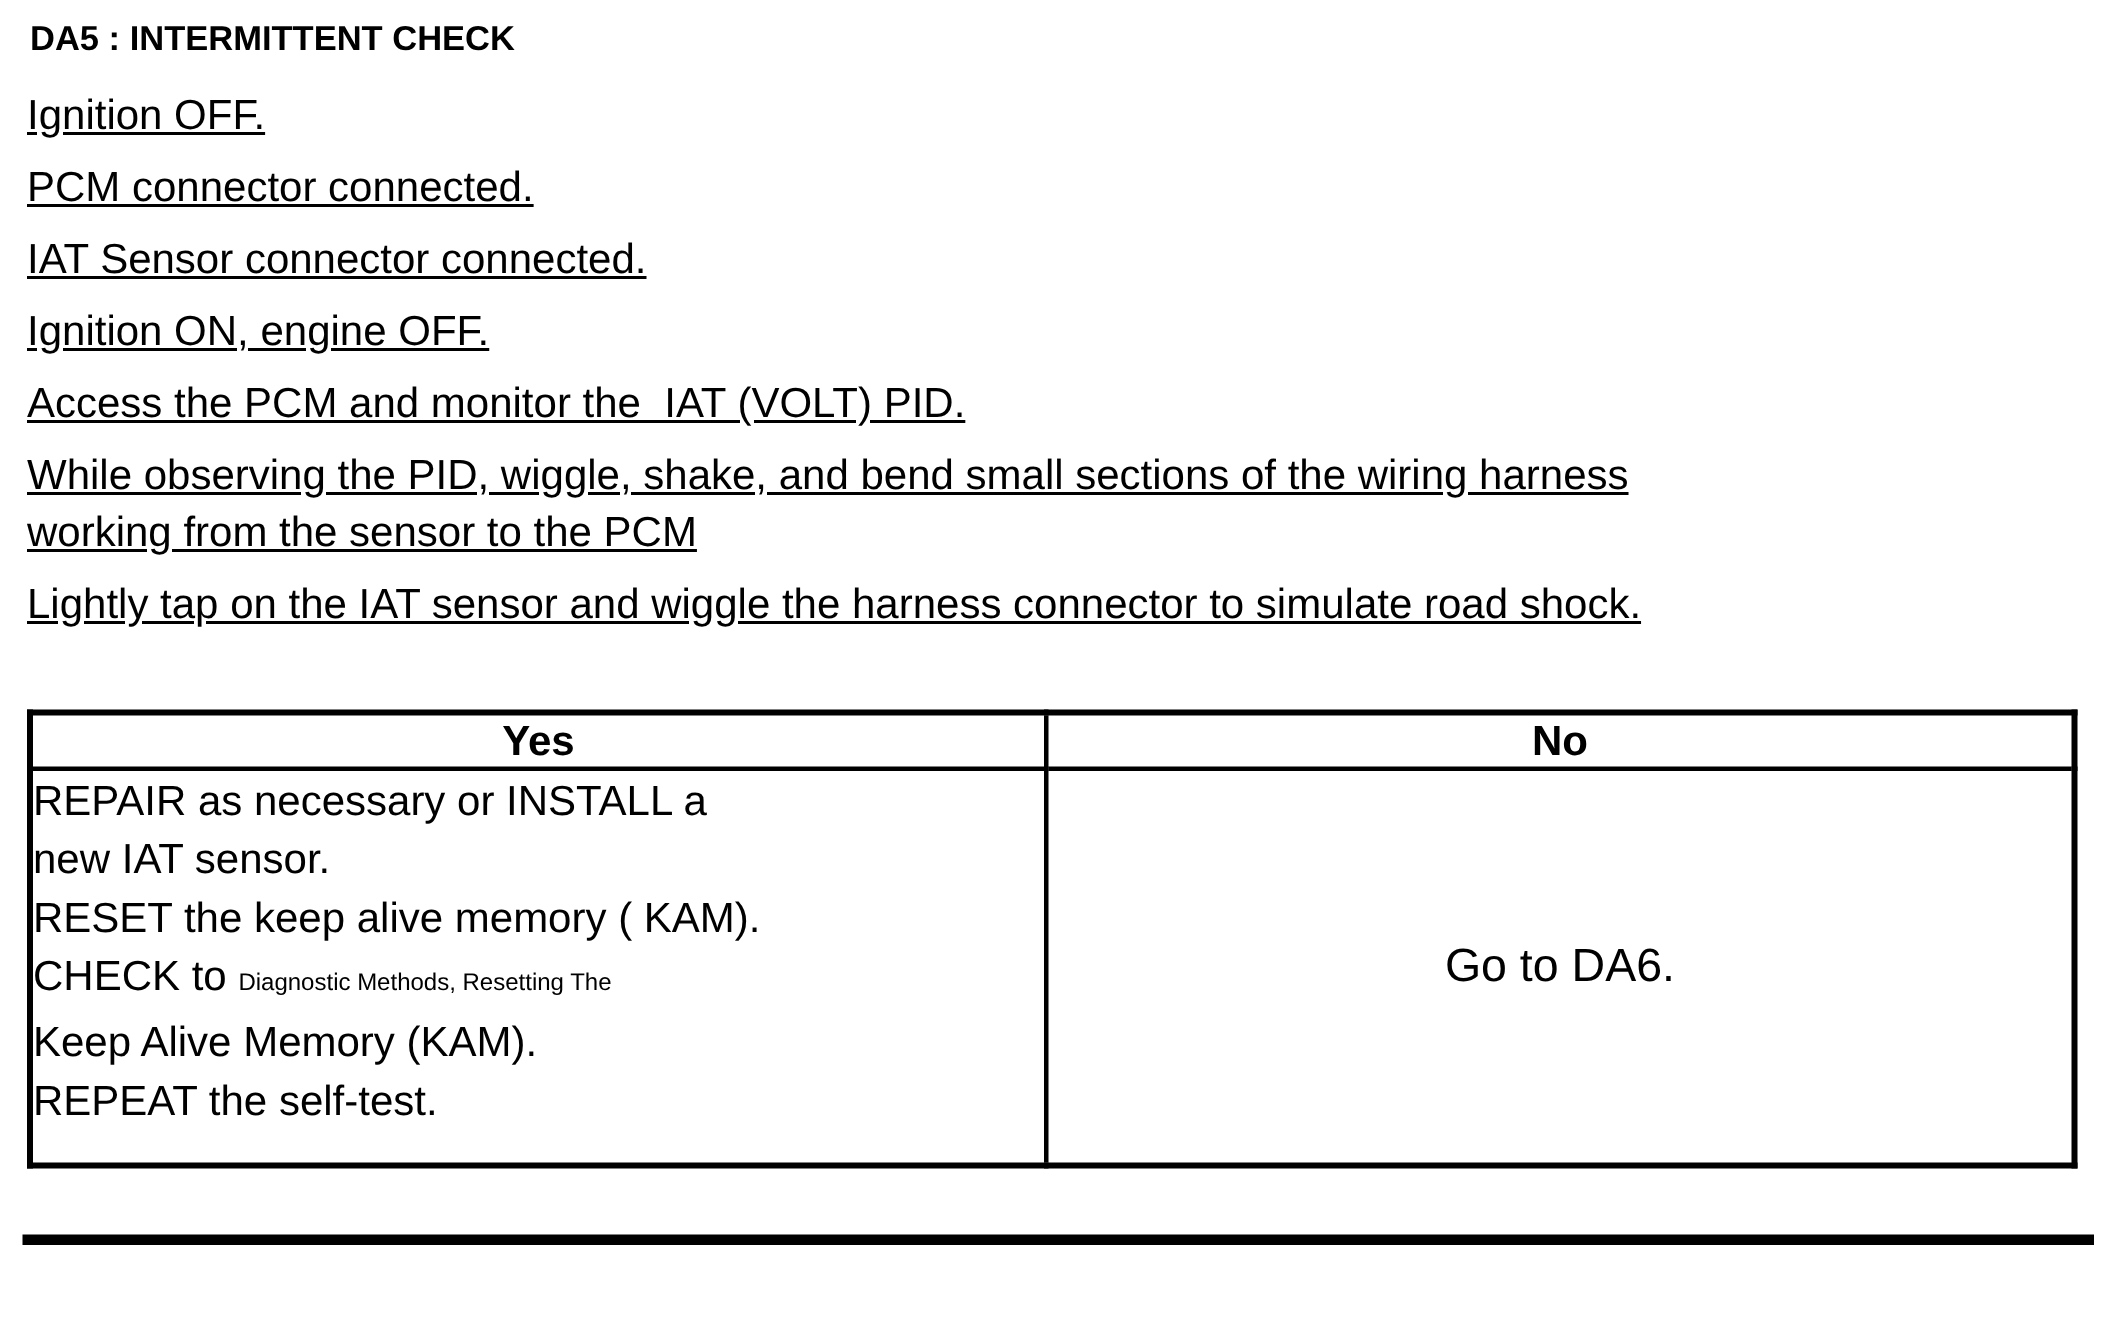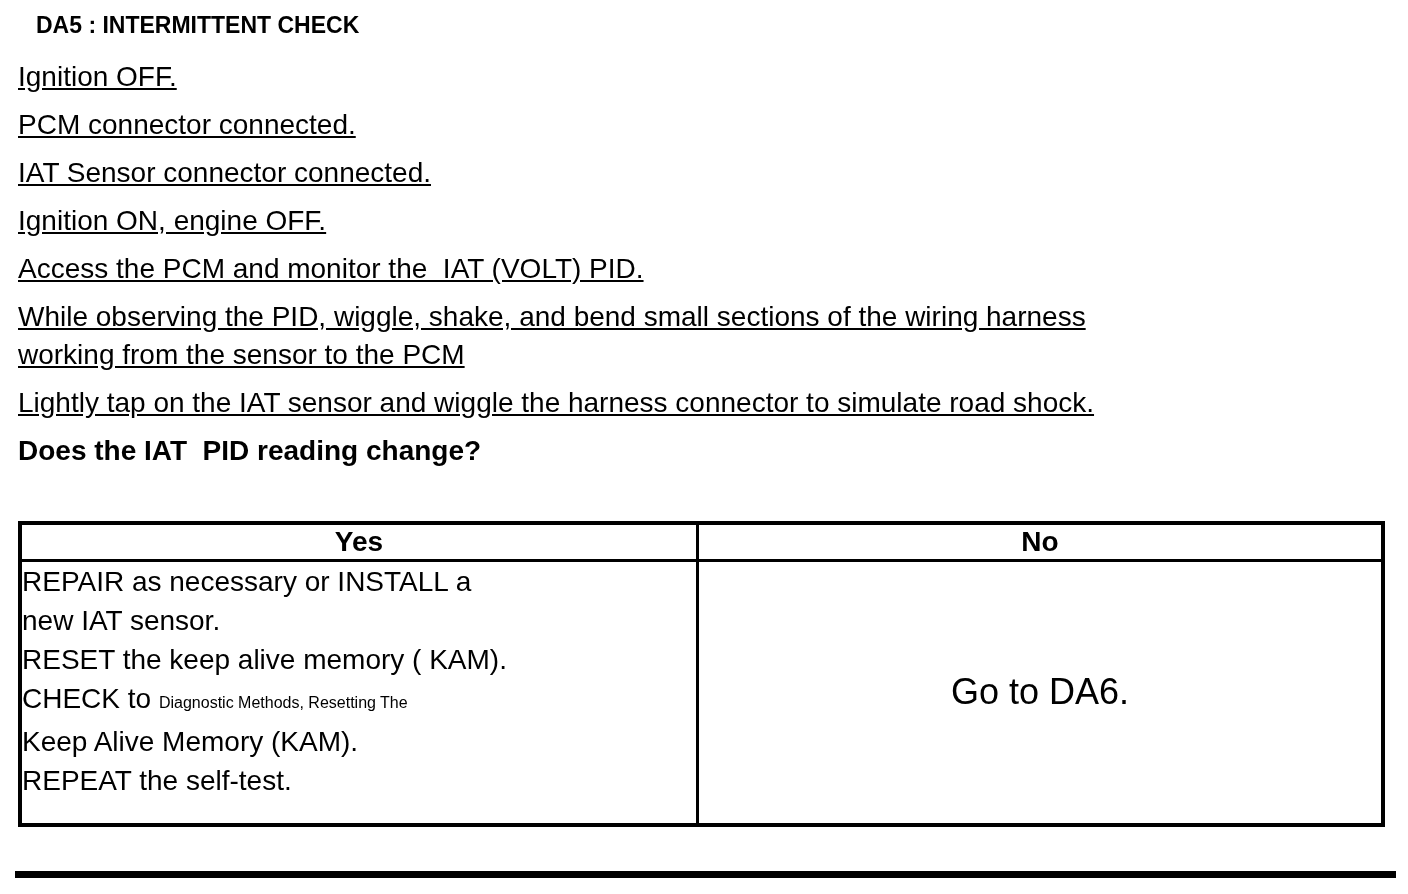--- a/index.html
+++ b/index.html
@@ -15,21 +15,21 @@
     height: 894px;
     overflow: hidden;
   }
   .page {
     padding: 8px 20px 0 18px;
   }
   .doc-title {
     font-size: 23px;
     font-weight: bold;
     line-height: 26px;
-    margin: 4px 0 20px 18px;
+    margin: 4px 0 20px 2px;
     white-space: pre-wrap;
   }
   .step {
     font-size: 28px;
     line-height: 38px;
     margin: 0 0 10px 0;
     white-space: pre-wrap;
     max-width: 1330px;
     text-decoration: underline;
   }
@@ -73,21 +73,21 @@
     white-space: pre;
   }
   .cell-line .ref-text {
     font-size: 16px;
   }
   td.cell-no {
     vertical-align: middle;
     text-align: center;
   }
   .goto-text {
-    font-size: 36px;
+    font-size: 31px;
     white-space: pre;
   }
   .bottom-rule {
     margin: 44px 0 0 -3px;
     width: 1381px;
     height: 7px;
     background: #000;
   }
 </style>
 </head>
@@ -99,21 +99,20 @@
 
   <p class="step">Ignition OFF.</p>
   <p class="step">PCM connector connected.</p>
   <p class="step">IAT Sensor connector connected.</p>
   <p class="step">Ignition ON, engine OFF.</p>
   <p class="step">Access the PCM and monitor the  IAT (VOLT) PID.</p>
   <p class="step">While observing the PID, wiggle, shake, and bend small sections of the wiring harness
 working from the sensor to the PCM</p>
   <p class="step">Lightly tap on the IAT sensor and wiggle the harness connector to simulate road shock.</p>
 
-  <p class="question">Does the IAT  PID reading change?</p>
 
   <table class="decision-table">
     <tbody>
         <tr>
       <th class="hdr col-yes">Yes</th>
       <th class="hdr col-no">No</th>
     </tr>
     <tr>
       <td class="cell-yes">
         <div class="cell-line">REPAIR as necessary or INSTALL a</div>

